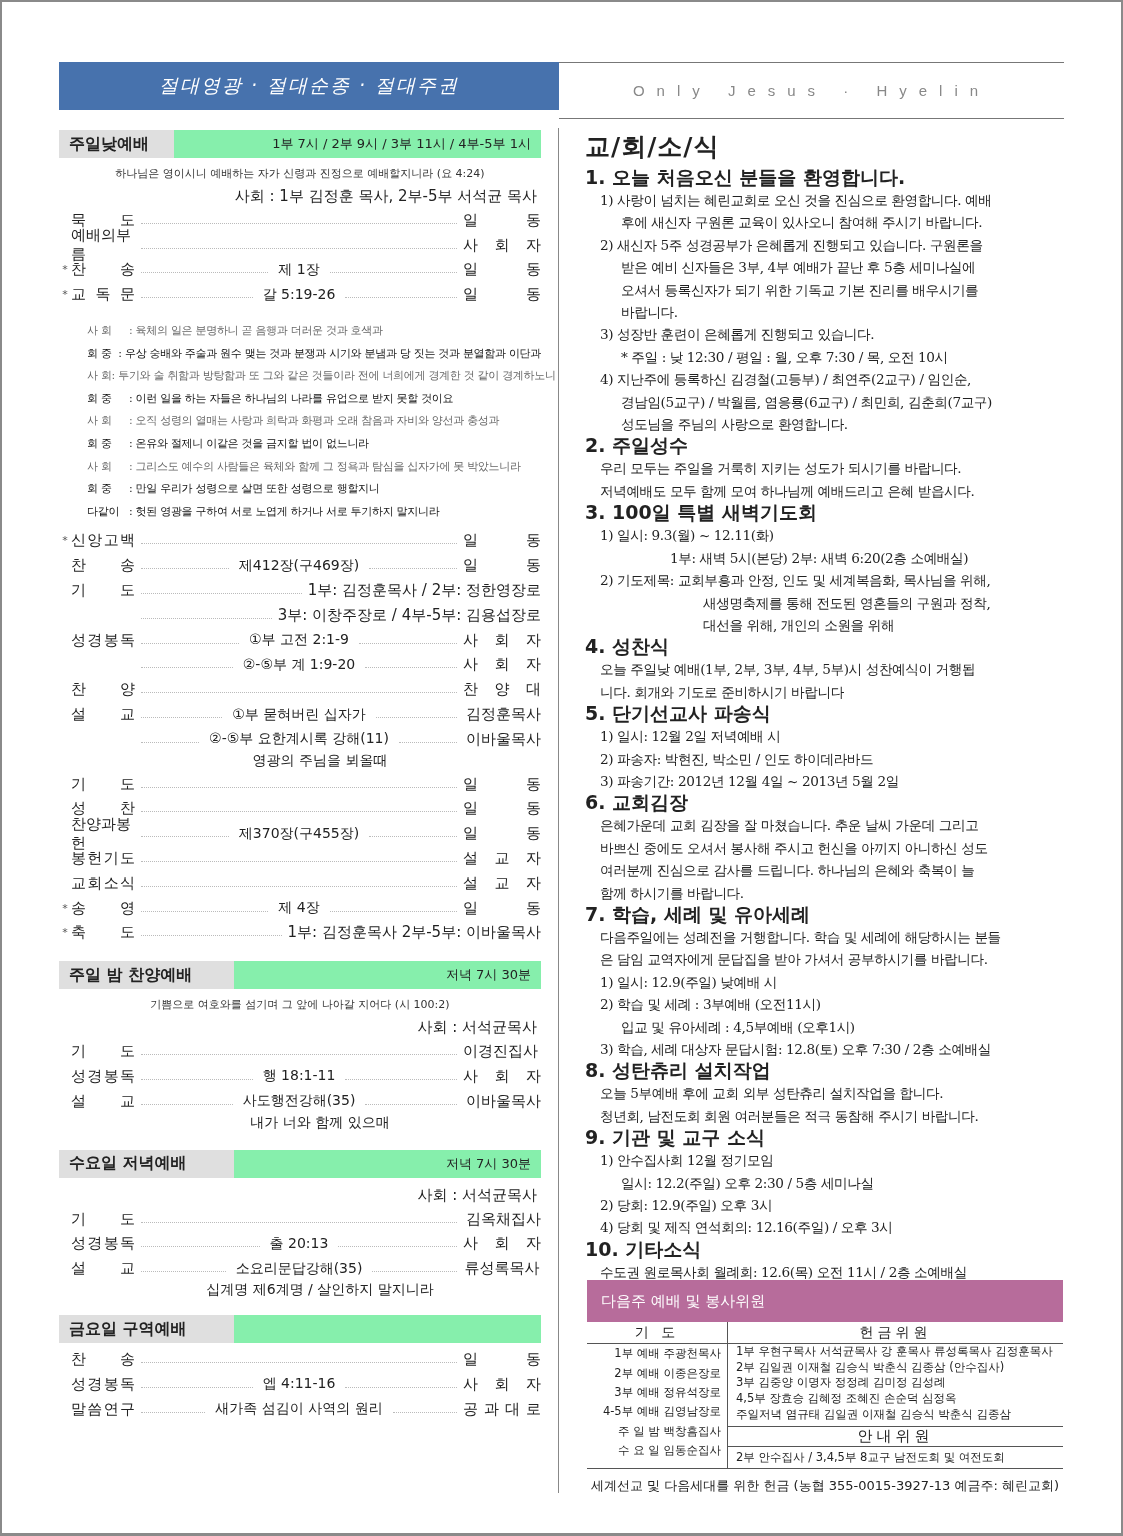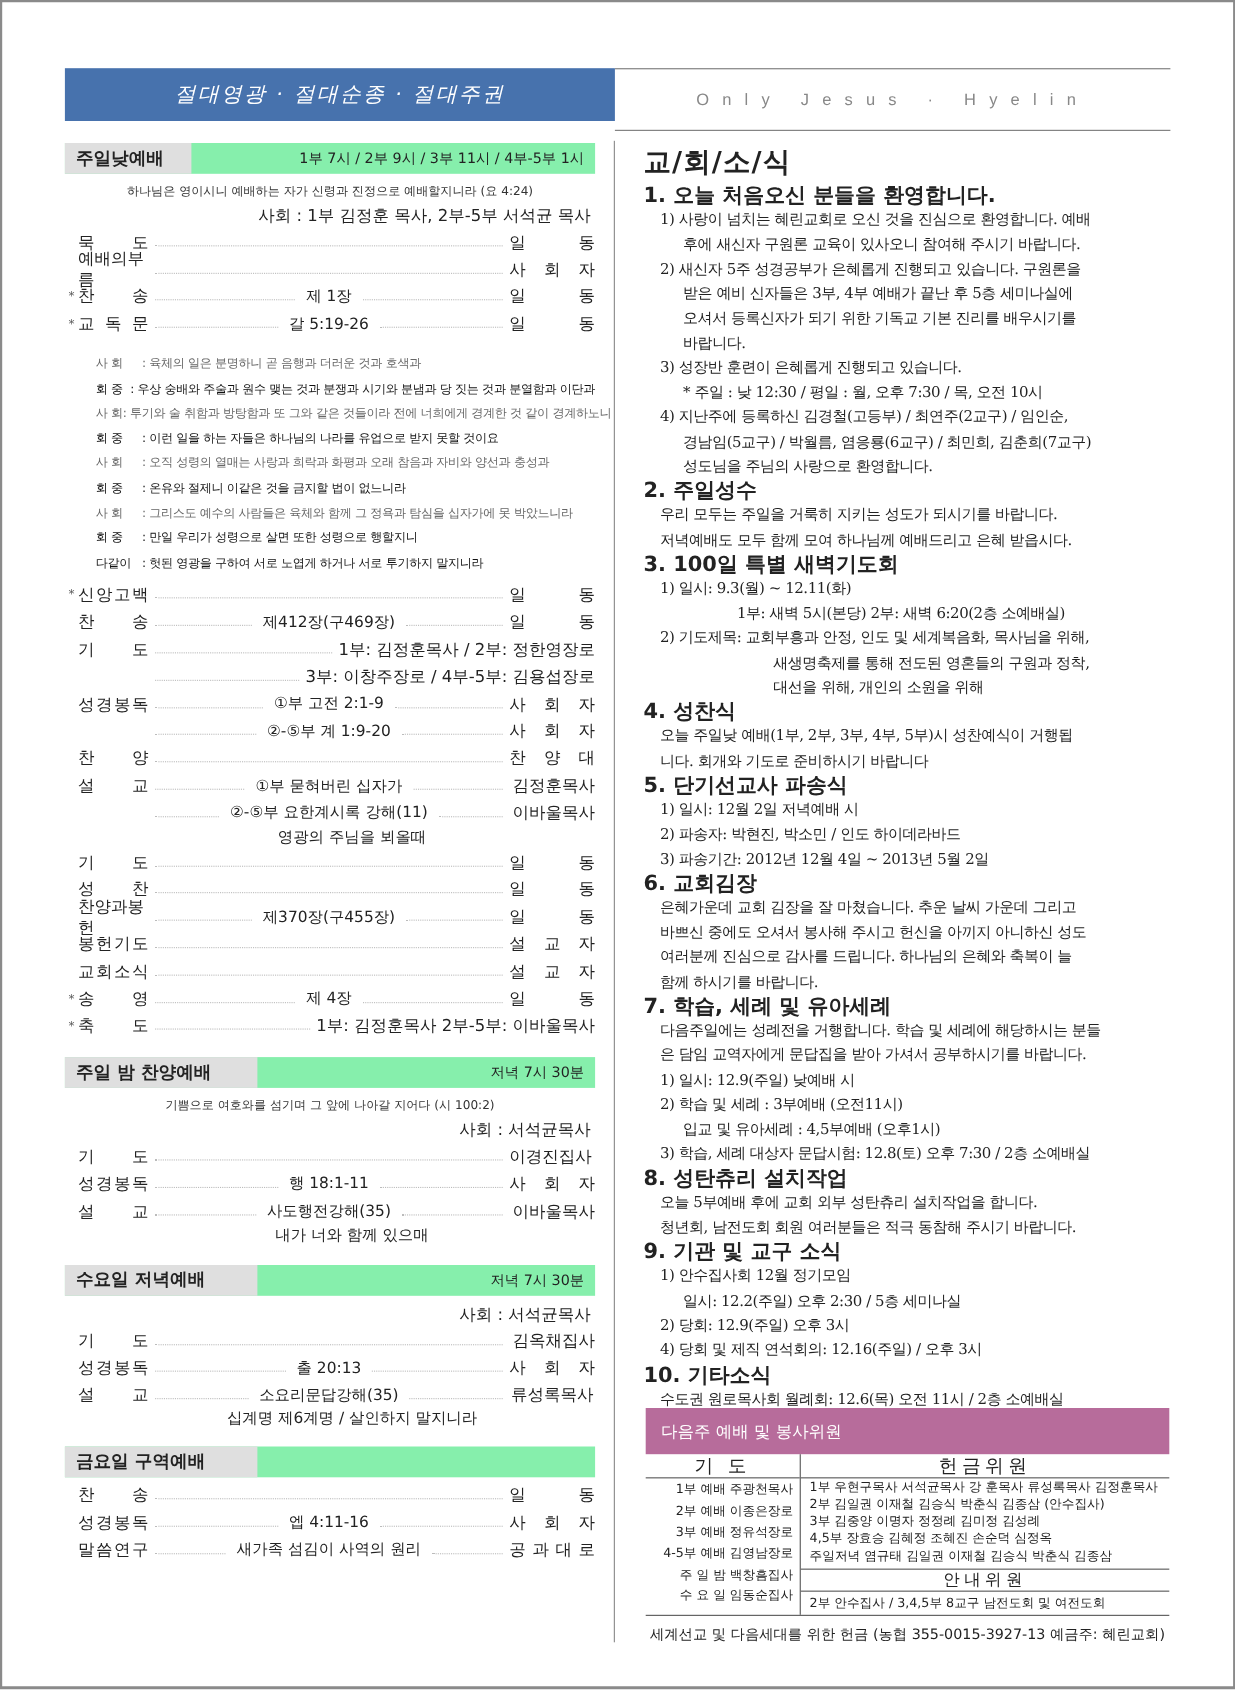--- a/index.html
+++ b/index.html
@@ -47,21 +47,21 @@
   .ind2 { padding-left: 36px; }
   .ind3 { padding-left: 85px; }
   .ind4 { padding-left: 118px; }
 
   
   .staff { position: absolute; left: 587px; top: 1280px; width: 476px; }
   .staff-head { background: #b76c9b; color: #fff; font-size: 15px; height: 42px; display: flex; align-items: center; padding-left: 14px; }
   .staff-table { display: flex; border-bottom: 1px solid #555; }
   .staff-col-l { width: 141px; border-right: 1px solid #555; }
   .staff-col-r { flex: 1; }
-  .col-h { text-align: center; font-size: 17px; height: 22px; border-bottom: 1px solid #555; display: flex; align-items: center; justify-content: center; letter-spacing: 4px; }
+  .col-h { text-align: center; font-size: 14px; height: 22px; border-bottom: 1px solid #555; display: flex; align-items: center; justify-content: center; letter-spacing: 4px; }
   .pr { font-size: 11.5px; height: 19.4px; display: flex; align-items: center; justify-content: flex-end; padding-right: 6px; white-space: nowrap; }
   .of { font-size: 11.5px; height: 15.6px; padding-left: 8px; white-space: nowrap; display: flex; align-items: center; }
   .sub-h { text-align: center; font-size: 15px; height: 21px; border-top: 1px solid #555; border-bottom: 1px solid #555; margin-top: 4px; display: flex; align-items: center; justify-content: center; letter-spacing: 4px; }
   .guide { font-size: 11.5px; height: 21px; padding-left: 8px; display: flex; align-items: center; }
   .offering-note { text-align: center; font-size: 13px; margin-top: 8px; }
 </style>
 </head>
 <body>
 
 <div class="frame"></div>

